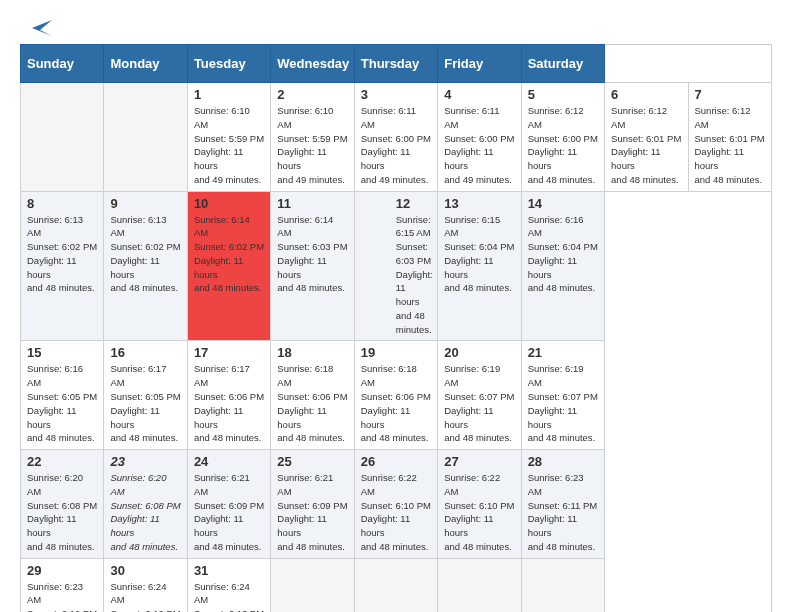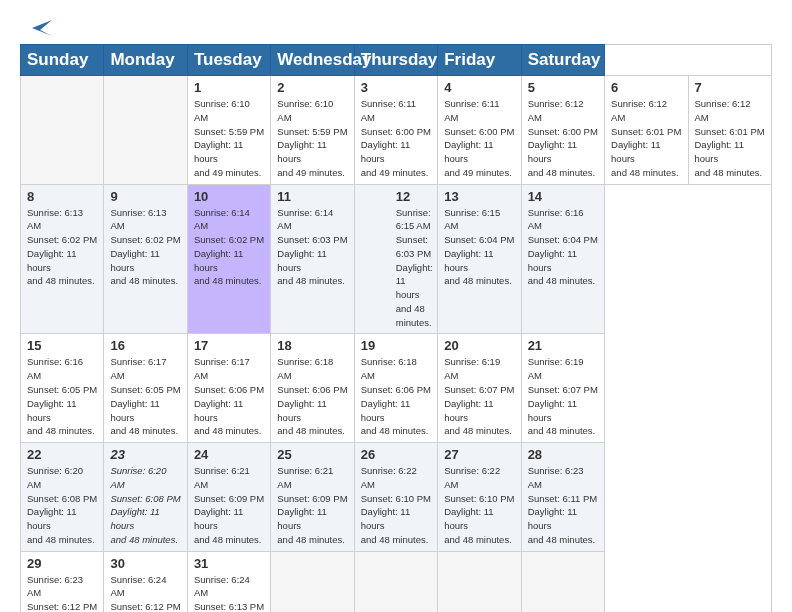--- a/index.html
+++ b/index.html
@@ -46,22 +46,22 @@
       flex: 1;
       border: 1px solid #ccc;
       border-collapse: collapse;
       width: 100%;
       table-layout: fixed;
     }
     .calendar th {
       background: #2E6DA4;
       color: #fff;
       text-align: left;
-      padding: 5px 6px;
-      font-size: 17px;
+      padding: 11px 6px;
+      font-size: 13px;
       font-weight: 600;
       border: 1px solid #2060a0;
     }
     .calendar td {
       vertical-align: top;
       padding: 4px 6px;
       border: 1px solid #d0d0d0;
       font-size: 10px;
       color: #333;
       background: #fff;
@@ -153,21 +153,21 @@
         </tr>
         <tr style="background: rgb(240, 244, 248);">
           <td style="background: rgb(240, 244, 248);">
             <span class="day-num">8</span>
             <div class="day-info">Sunrise: 6:13 AM<br>Sunset: 6:02 PM<br>Daylight: 11 hours<br>and 48 minutes.</div>
           </td>
           <td style="background: rgb(240, 244, 248);">
             <span class="day-num">9</span>
             <div class="day-info">Sunrise: 6:13 AM<br>Sunset: 6:02 PM<br>Daylight: 11 hours<br>and 48 minutes.</div>
           </td>
-          <td style="background: #c4b5fd;">
+          <td style="background: #ef4444;">
             <span class="day-num">10</span>
             <div class="day-info">Sunrise: 6:14 AM<br>Sunset: 6:02 PM<br>Daylight: 11 hours<br>and 48 minutes.</div>
           </td>
           <td style="background: rgb(240, 244, 248);">
             <span class="day-num">11</span>
             <div class="day-info">Sunrise: 6:14 AM<br>Sunset: 6:03 PM<br>Daylight: 11 hours<br>and 48 minutes.</div>
           </td>
           <td style="background: rgb(240, 244, 248); padding-left: 41px;">
             <span class="day-num">12</span>
             <div class="day-info">Sunrise: 6:15 AM<br>Sunset: 6:03 PM<br>Daylight: 11 hours<br>and 48 minutes.</div>

